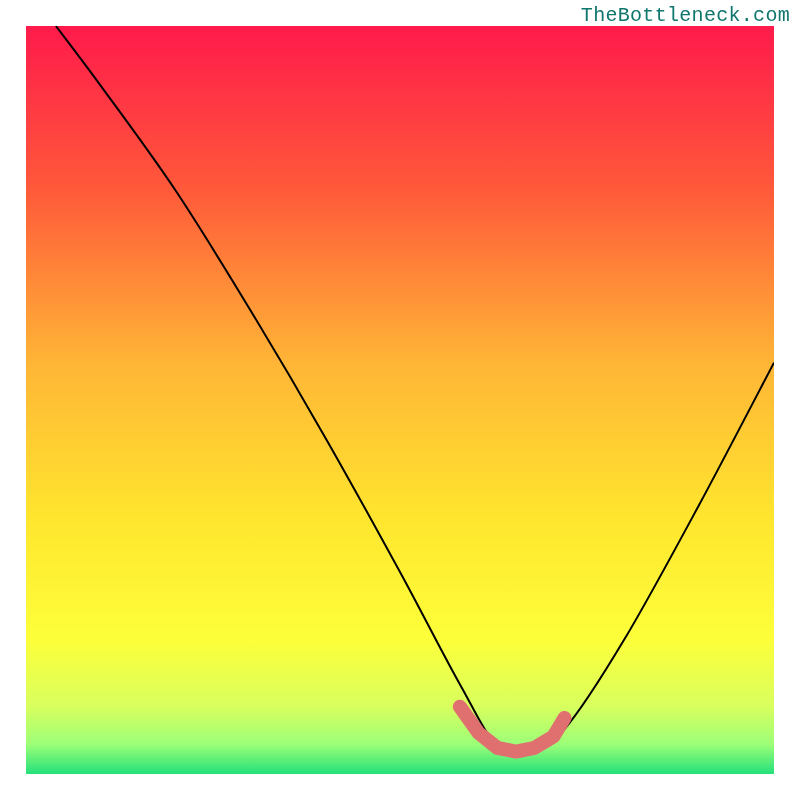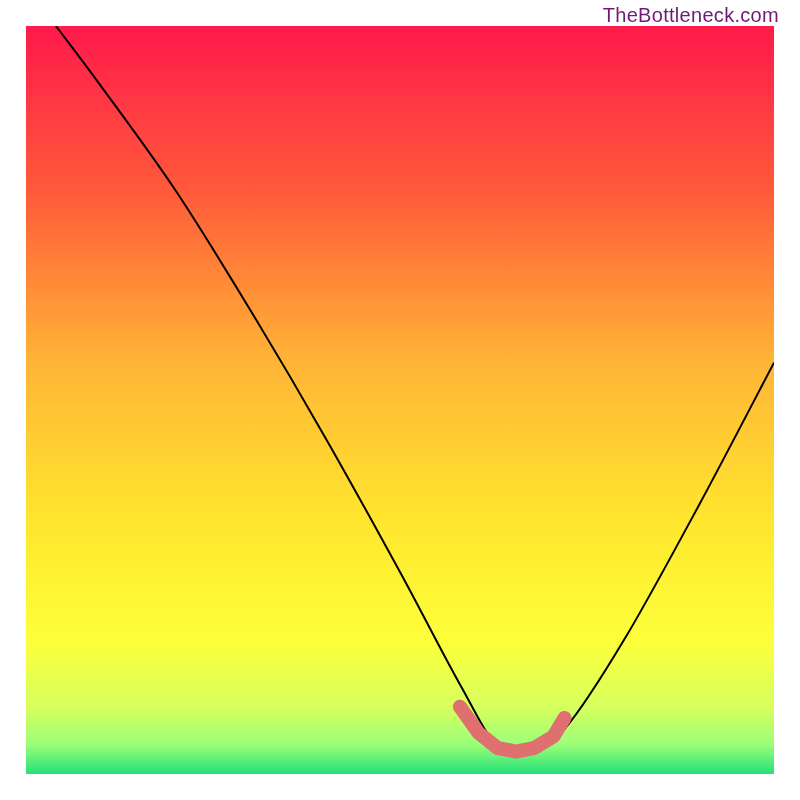--- a/index.html
+++ b/index.html
@@ -12,25 +12,26 @@
     overflow: hidden;
   }
   .stage {
     position: relative;
     width: 800px;
     height: 800px;
   }
   .watermark {
     position: absolute;
     top: 4px;
-    right: 21px;
-    color: #701a75;
+    right: 10px;
+    color: #0f766e;
     font-size: 20px;
     font-weight: 500;
     letter-spacing: 0.3px;
+    font-family: Liberation Mono, monospace;
   }
   .plot-area {
     position: absolute;
     left: 26px;
     top: 26px;
     width: 748px;
     height: 748px;
   }
   svg {
     display: block;

